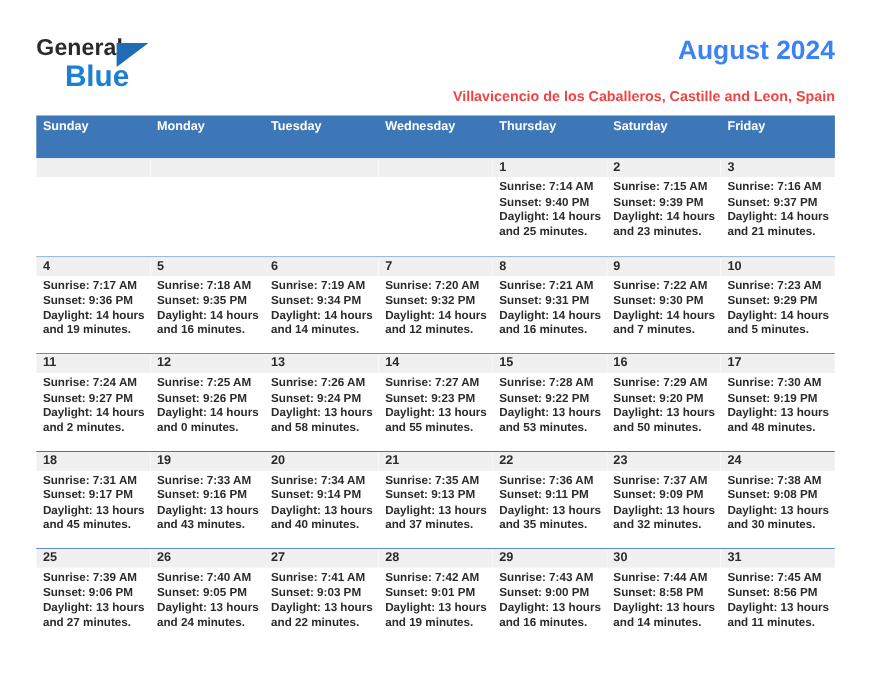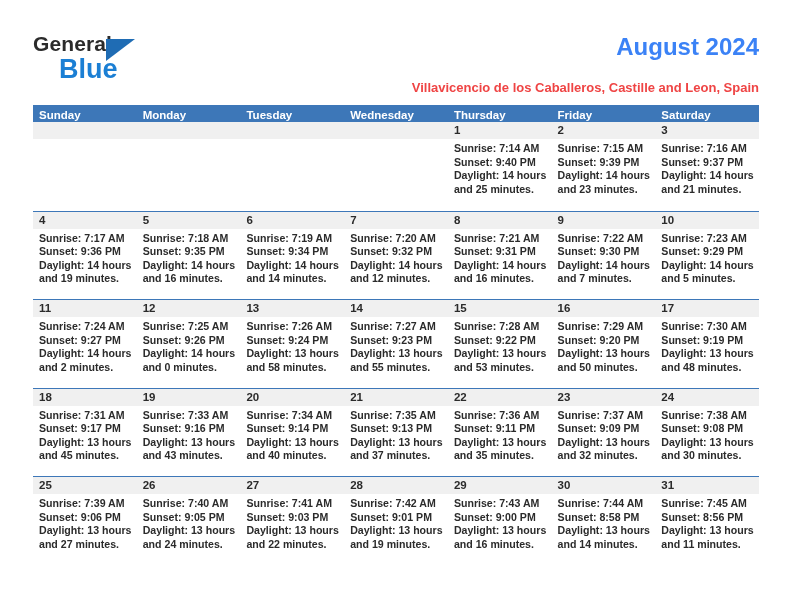--- a/index.html
+++ b/index.html
@@ -89,21 +89,21 @@
   .calendar {
     position: absolute;
     left: 33px;
     top: 105px;
     width: 726px;
   }
 
   .weekday-row {
     display: flex;
     background: #3d77b8;
-    height: 17px;
+    height: 39px;
   }
   .weekday {
     flex: 1 1 0;
     color: #ffffff;
     font-size: 11.5px;
     line-height: 21px;
     padding-left: 6px;
     box-sizing: border-box;
     white-space: nowrap;
   }
@@ -167,22 +167,22 @@
   </div>
 
   <div class="calendar">
 
     <div class="weekday-row">
       <div class="weekday">Sunday</div>
       <div class="weekday">Monday</div>
       <div class="weekday">Tuesday</div>
       <div class="weekday">Wednesday</div>
       <div class="weekday">Thursday</div>
+      <div class="weekday">Saturday</div>
       <div class="weekday">Friday</div>
-      <div class="weekday">Saturday</div>
     </div>
 
     <div id="weeks-container">
         <div class="week">
           <div class="day empty">
             <div class="day-number"></div>
           </div>
           <div class="day empty">
             <div class="day-number"></div>
           </div>

